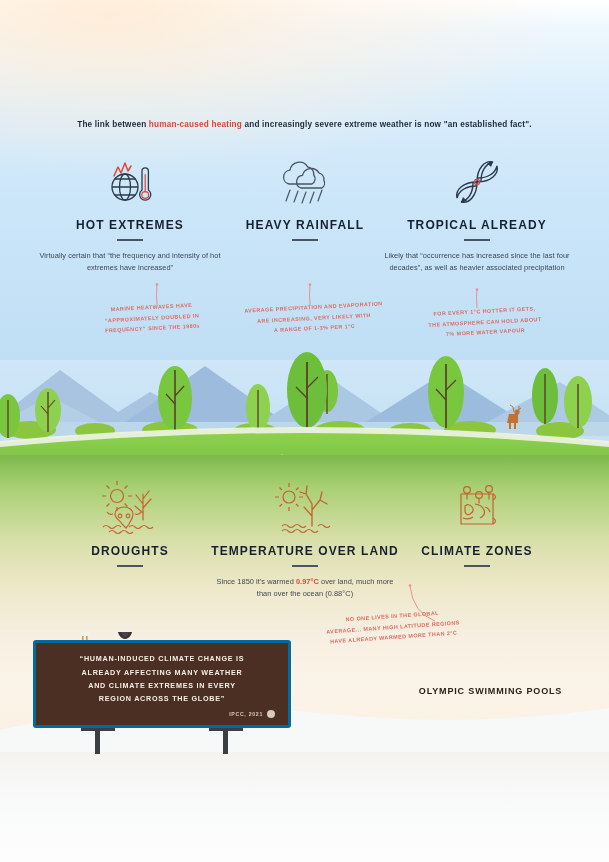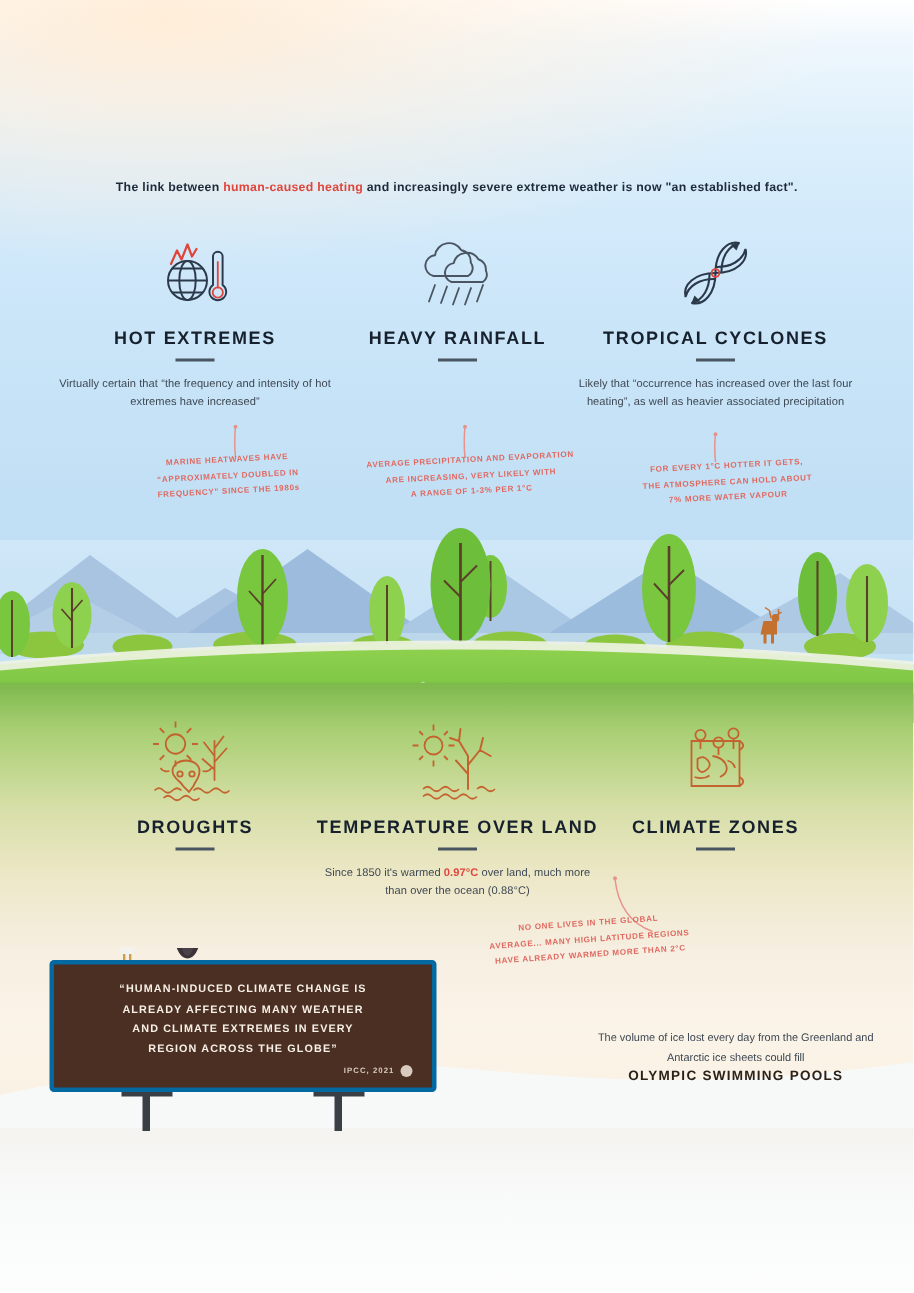--- a/index.html
+++ b/index.html
@@ -285,23 +285,23 @@
           <path d="M28 28 C28 14 36 6 44 8 C36 10 32 18 32 27"></path>
           <path d="M28 28 C42 28 50 20 48 12 C46 20 38 24 29 24"></path>
           <path d="M28 28 C28 42 20 50 12 48 C20 46 24 38 24 29"></path>
           <path d="M28 28 C14 28 6 36 8 44 C10 36 18 32 27 32"></path>
           <path d="M44 8 l-6 1 l4 4 Z" fill="#2b3a4a" stroke="none"></path>
           <path d="M12 48 l6 -1 l-4 -4 Z" fill="#2b3a4a" stroke="none"></path>
         </g>
         <circle cx="28" cy="28" r="2.6" fill="none" stroke="#e0453c" stroke-width="1.2"></circle>
       </svg>
     </div>
-    <h3>TROPICAL CYCLONES</h3>
-    <div class="rule"></div>
-    <p>Likely that “occurrence has increased over the last four heating”, as well as heavier associated precipitation</p>
+    <h3>TROPICAL ALREADY</h3>
+    <div class="rule"></div>
+    <p>Likely that “occurrence has increased since the last four decades”, as well as heavier associated precipitation</p>
   </div>
   <svg style="position:absolute;left:470px;top:288px;" width="14" height="20">
     <path d="M7 20 Q6 10 7 1" stroke="#e7928b" stroke-width="1" fill="none"></path>
     <circle cx="7" cy="1.5" r="1.3" fill="#e7928b"></circle>
   </svg>
   <div class="anno" style="left:410px;top:306px;width:150px;transform:rotate(-3deg);">
     <span>FOR EVERY 1°C HOTTER IT GETS,</span>
     <span>THE ATMOSPHERE CAN HOLD ABOUT</span>
     <span>7% MORE WATER VAPOUR</span>
   </div>
@@ -414,17 +414,16 @@
         </p>
       </div>
       <div class="bb-credit">
         <span>IPCC, 2021</span>
         <span class="bb-logo"></span>
       </div>
     </div>
   </div>
 
   <div class="stat">
-    <p>The volume of ice lost every day from the Greenland and Antarctic ice sheets could fill</p>
     <div class="sub">OLYMPIC SWIMMING POOLS</div>
   </div>
 
 </div>
 
 </body></html>

